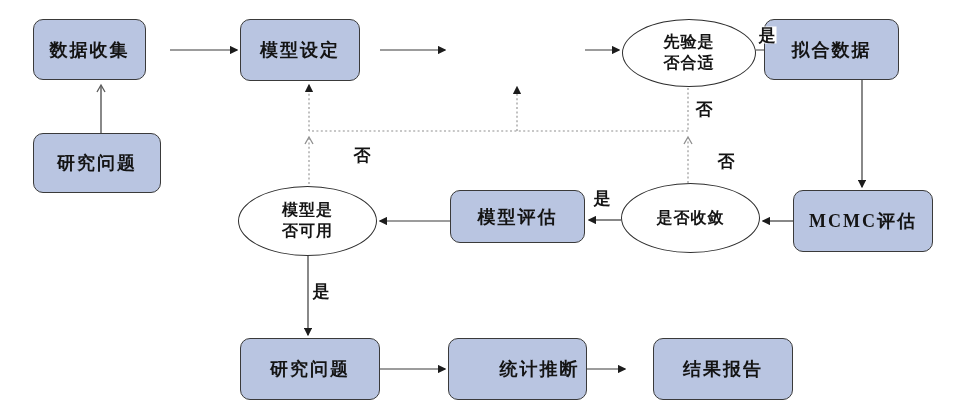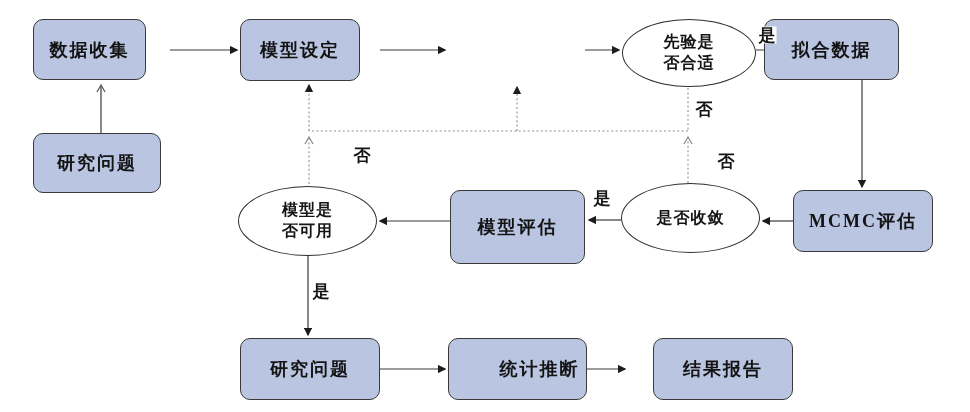--- a/index.html
+++ b/index.html
@@ -107,21 +107,21 @@
   </div>
 
   <div class="node box" style="left:33px; top:133px; width:128px; height:60px;">
     <span>研究问题</span>
   </div>
 
   <div class="node ellipse" style="left:238px; top:186px; width:139px; height:70px;">
     <span>模型是
 否可用</span>
   </div>
-  <div class="node box" style="left:450px; top:190px; width:135px; height:74px;">
+  <div class="node box" style="left:450px; top:190px; width:135px; height:53px;">
     <span>模型评估</span>
   </div>
   <div class="node ellipse" style="left:621px; top:183px; width:139px; height:70px;">
     <span>是否收敛</span>
   </div>
   <div class="node box" style="left:793px; top:190px; width:140px; height:62px;">
     <span>MCMC评估</span>
   </div>
 
   <div class="node box" style="left:240px; top:338px; width:140px; height:62px;">

